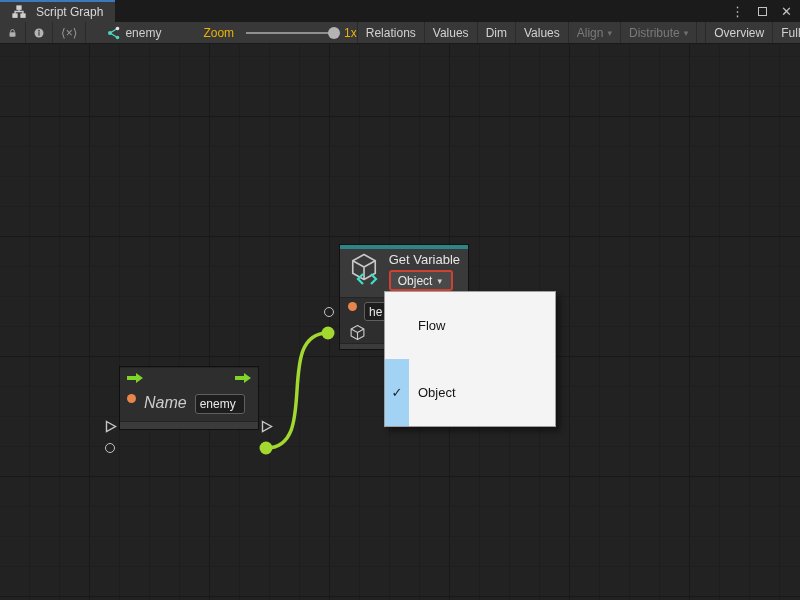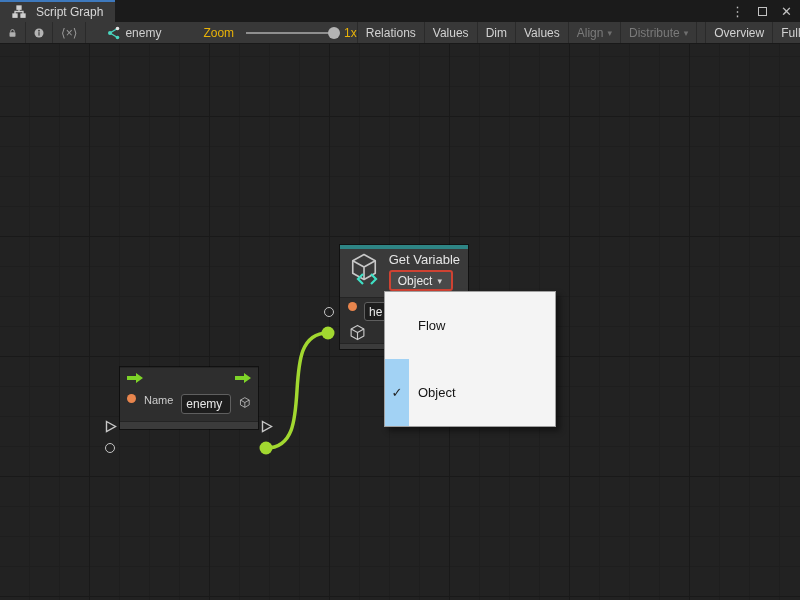--- a/index.html
+++ b/index.html
@@ -59,21 +59,21 @@
                color:#e8e8e8; font-size:12px; padding:0 7px; height:21px; width:64px; }
 
   .nfield { background:#1d1d1d; border:1px solid #5f5f5f; border-radius:3px;
             color:#e8e8e8; font-size:12px; height:20px; padding:0 4px;
             font-family:"Liberation Sans", sans-serif; }
   .dot-orange { width:9px; height:9px; border-radius:50%; background:#e8854d; flex:none; }
   .port-circle { position:absolute; width:10px; height:10px; border:1.5px solid #c4c4c4;
                  border-radius:50%; z-index:12; }
   .port-tri { position:absolute; z-index:12; }
   .row { position:absolute; display:flex; align-items:flex-start; }
-  .name-label { color:#cccccc; font-size:11px; }
+  .name-label { color:#cccccc; font-size:16px;font-style:italic; }
 
   
   .wire-svg { position:absolute; left:0; top:0; width:800px; height:556px;
               z-index:15; pointer-events:none; }
 
   
   .menu { position:absolute; left:384px; top:247px; width:172px; height:136px;
           background:#f4f4f4; border:1px solid #9f9f9f;
           box-shadow:4px 4px 6px rgba(0,0,0,.45);
           display:flex; flex-direction:column; z-index:30; }

